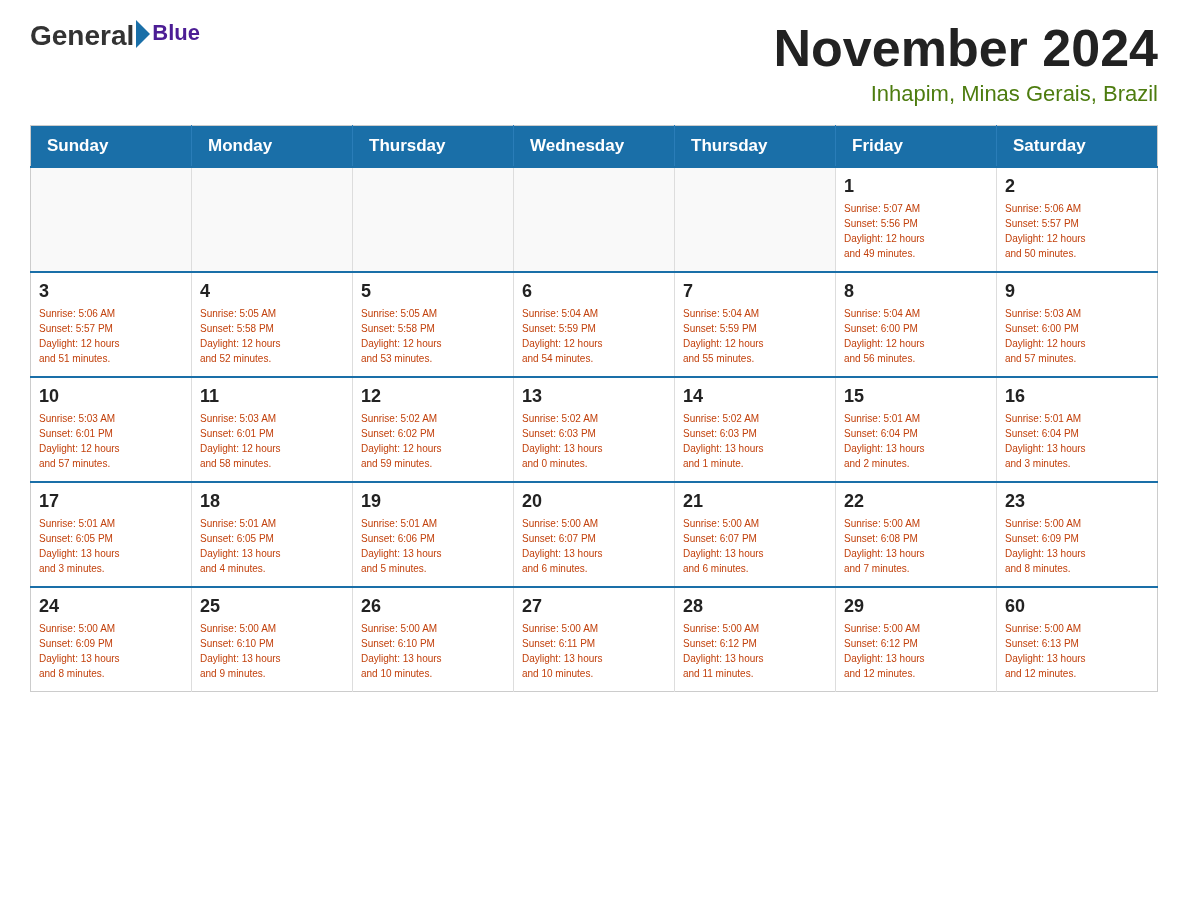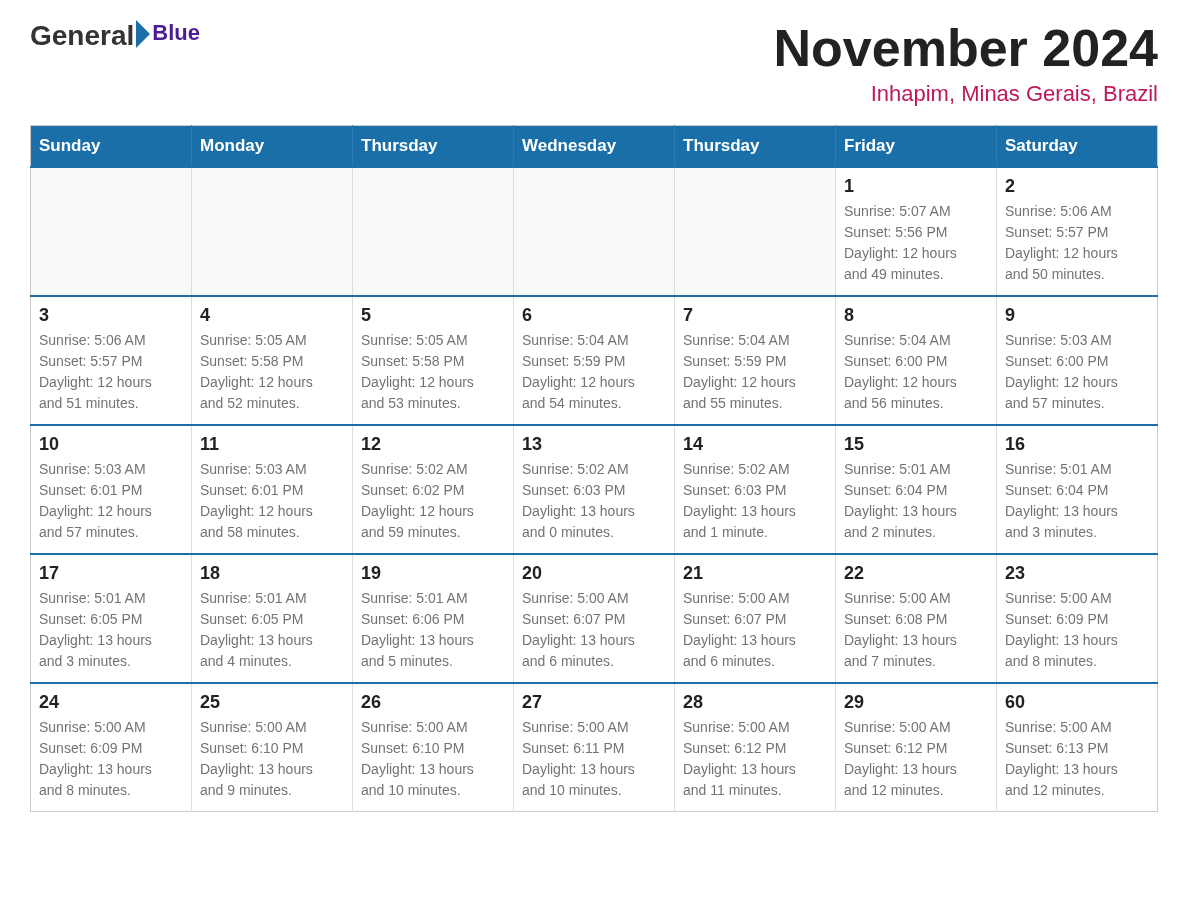--- a/index.html
+++ b/index.html
@@ -51,34 +51,34 @@
     }
     .title-block h1 {
       font-size: 52px;
       font-weight: bold;
       color: #222;
       line-height: 1.1;
     }
     .title-block h2 {
       font-size: 22px;
       font-weight: normal;
-      color: #be185d;
+      color: #4d7c0f;
       margin-top: 4px;
     }
     .calendar-table {
       width: 100%;
       border-collapse: collapse;
       border: 1.5px solid #ccc;
     }
     .calendar-table thead tr th {
       background: #1a6fa8;
       color: #fff;
       font-size: 17px;
       font-weight: bold;
-      padding: 10px 8px;
+      padding: 10px 16px;
       text-align: left;
       border-right: 1px solid #2a7db8;
     }
     .calendar-table thead tr th:last-child {
       border-right: none;
     }
     .calendar-table tbody tr {
       border-top: 2px solid #1a6fa8;
     }
     .calendar-table tbody tr td {
@@ -94,22 +94,22 @@
       border-right: none;
     }
     .day-number {
       font-size: 18px;
       font-weight: bold;
       color: #222;
       display: block;
       margin-bottom: 4px;
     }
     .day-info {
-      font-size: 14px;
-      color: #737373;
+      font-size: 10px;
+      color: #c2410c;
       line-height: 1.5;
     }
     .empty-cell {
       background: #f9f9f9;
     }
   </style>
 </head>
 <body>
 
 <div class="header-area">

